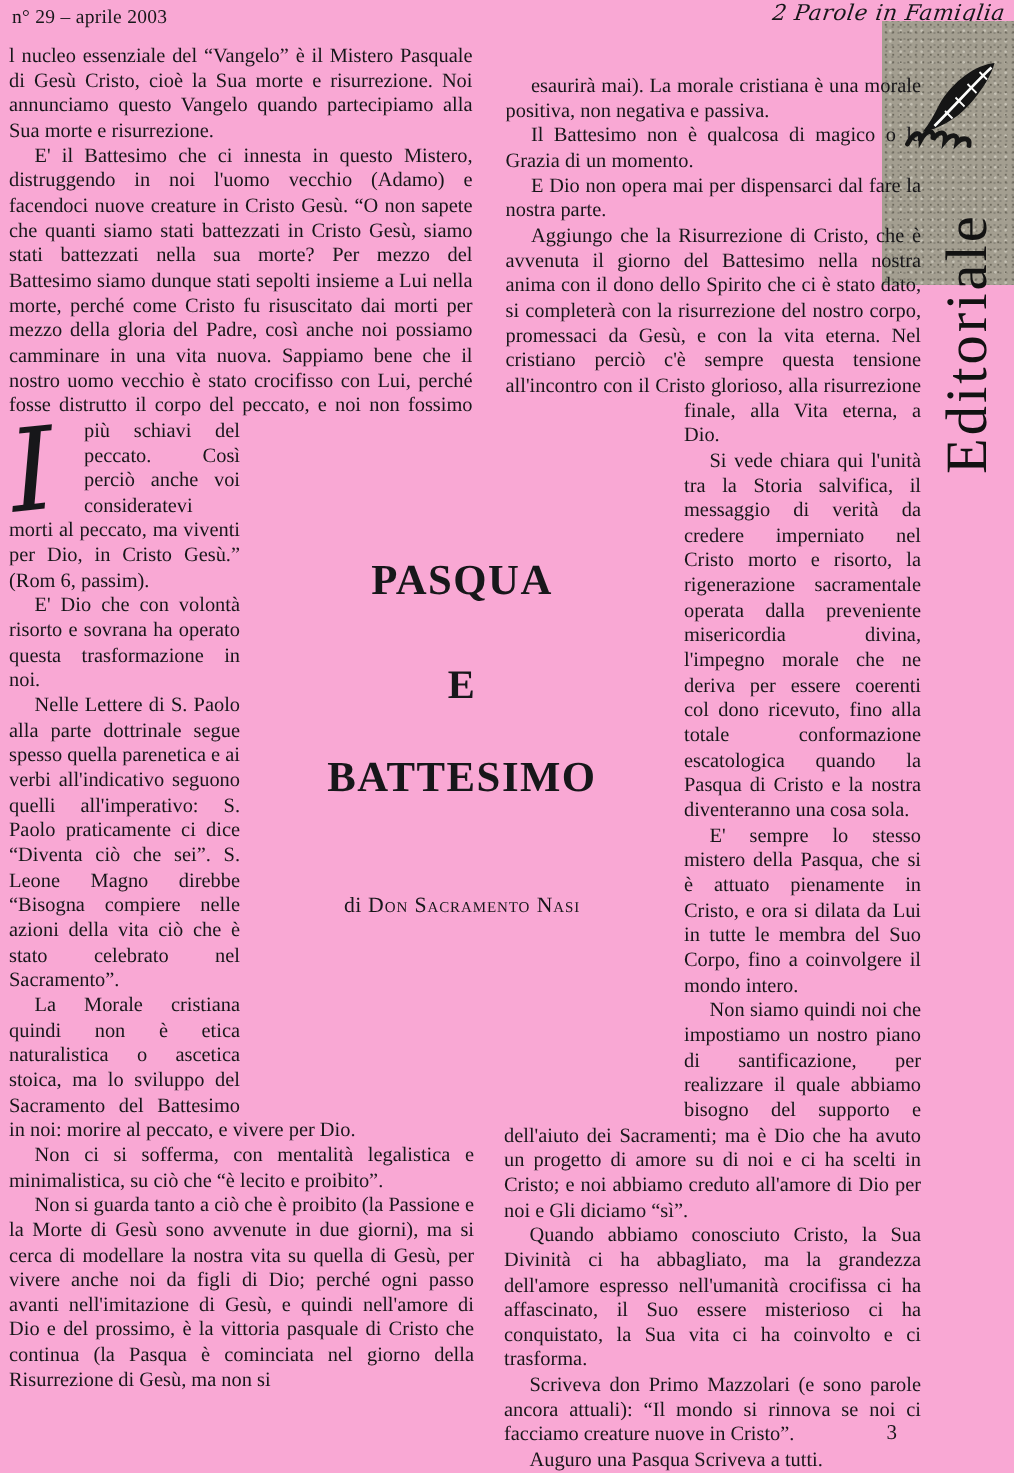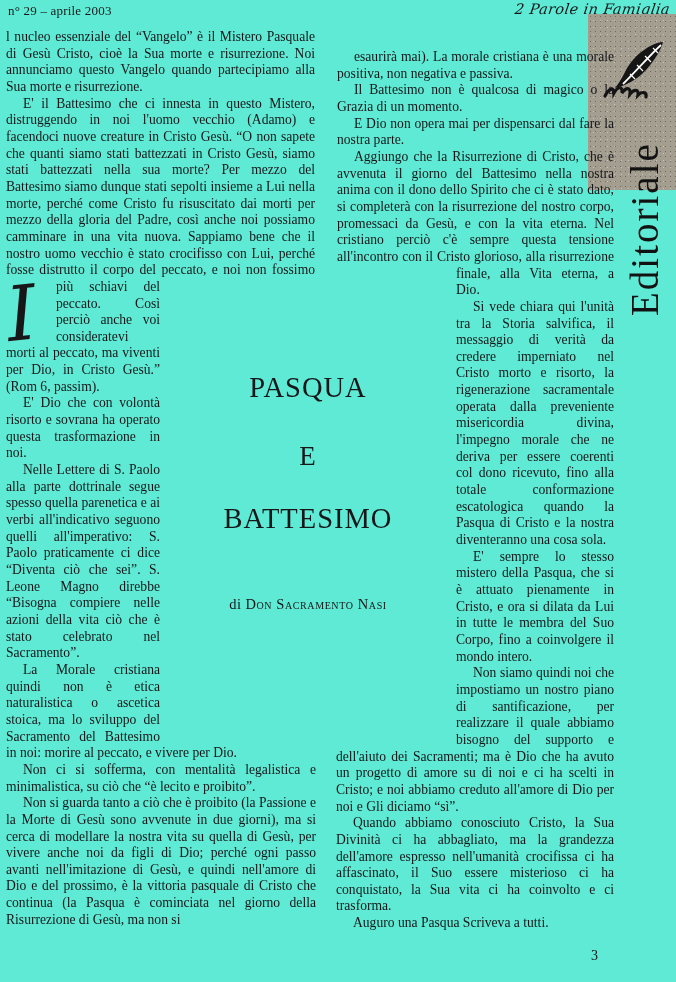--- a/index.html
+++ b/index.html
@@ -1,19 +1,19 @@
 <!DOCTYPE html>
 <html><head>
 <meta charset="utf-8">
 <style>
   html,body{margin:0;padding:0;background:#e8e8e6;}
   #page{
     position:relative;
     width:676px;height:982px;
-    background:#5eead4;
+    background:#f9a8d4;
     overflow:hidden;
     font-family:"Liberation Serif","DejaVu Serif",serif;
     color:#17171a;
   }
   
   .hdr-left{
     position:absolute;left:8px;top:3px;
     font-size:13px;letter-spacing:.2px;
   }
   .hdr-right{
@@ -68,21 +68,21 @@
     font-style:italic;font-weight:400;
     font-size:76px;line-height:58px;
     margin:2px 6px 2px 0;
     transform:rotate(-6deg);
   }
   
   .title-block{
     position:absolute;left:160px;top:372px;width:296px;
     text-align:center;z-index:4;
   }
-  .t-main{font-size:28.5px;letter-spacing:1px;font-weight:400;}
+  .t-main{font-size:28.5px;letter-spacing:1px;font-weight:700;}
   .t-e{font-size:27px;margin-top:37px;}
   .t-batt{margin-top:31px;}
   .byline{margin-top:61px;font-size:14.5px;letter-spacing:.4px;}
   .byline .di{}
   .byline .name{font-variant:small-caps;letter-spacing:.6px;}
   
   .page-num{position:absolute;left:591px;top:948px;font-size:14px;z-index:4;}
 </style>
 </head>
 <body>
@@ -119,20 +119,21 @@
     <div class="spr"></div>
     <div class="spr2"></div>
     <p>esaurirà mai). La morale cristiana è una morale positiva, non negativa e passiva.</p>
     <p>Il Battesimo non è qualcosa di magico o la Grazia di un momento.</p>
     <p>E Dio non opera mai per dispensarci dal fare la nostra parte.</p>
     <p>Aggiungo che la Risurrezione di Cristo, che è avvenuta il giorno del Battesimo nella nostra anima con il dono dello Spirito che ci è stato dato, si completerà con la risurrezione del nostro corpo, promessaci da Gesù, e con la vita eterna. Nel cristiano perciò c'è sempre questa tensione all'incontro con il Cristo glorioso, alla risurrezione finale, alla Vita eterna, a Dio.</p>
     <p>Si vede chiara qui l'unità tra la Storia salvifica, il messaggio di verità da credere imperniato nel Cristo morto e risorto, la rigenerazione sacramentale operata dalla preveniente misericordia divina, l'impegno morale che ne deriva per essere coerenti col dono ricevuto, fino alla totale conformazione escatologica quando la Pasqua di Cristo e la nostra diventeranno una cosa sola.</p>
     <p>E' sempre lo stesso mistero della Pasqua, che si è attuato pienamente in Cristo, e ora si dilata da Lui in tutte le membra del Suo Corpo, fino a coinvolgere il mondo intero.</p>
     <p>Non siamo quindi noi che impostiamo un nostro piano di santificazione, per realizzare il quale abbiamo bisogno del supporto e dell'aiuto dei Sacramenti; ma è Dio che ha avuto un progetto di amore su di noi e ci ha scelti in Cristo; e noi abbiamo creduto all'amore di Dio per noi e Gli diciamo “sì”.</p>
     <p>Quando abbiamo conosciuto Cristo, la Sua Divinità ci ha abbagliato, ma la grandezza dell'amore espresso nell'umanità crocifissa ci ha affascinato, il Suo essere misterioso ci ha conquistato, la Sua vita ci ha coinvolto e ci trasforma.</p>
+    <p>Scriveva don Primo Mazzolari (e sono parole ancora attuali): “Il mondo si rinnova se noi ci facciamo creature nuove in Cristo”.</p>
     <p>Auguro una Pasqua Scriveva a tutti.</p>
   </div>
 
   <div class="title-block">
     <div class="t-main">PASQUA</div>
     <div class="t-main t-e">E</div>
     <div class="t-main t-batt">BATTESIMO</div>
     <div class="byline">
       <span class="di">di</span>
       <span class="name">Don Sacramento Nasi</span>

